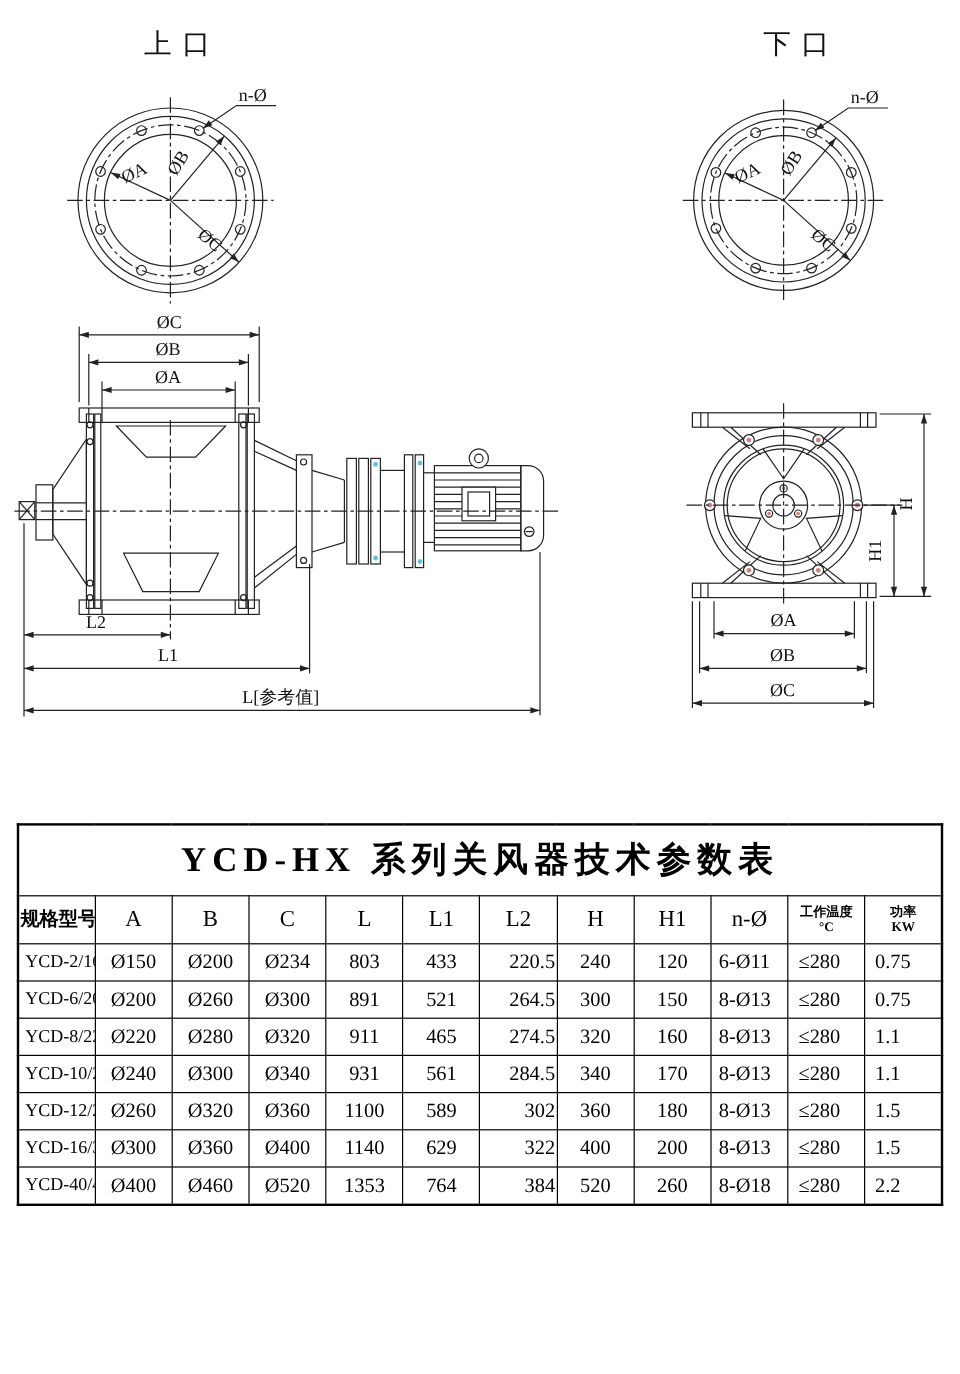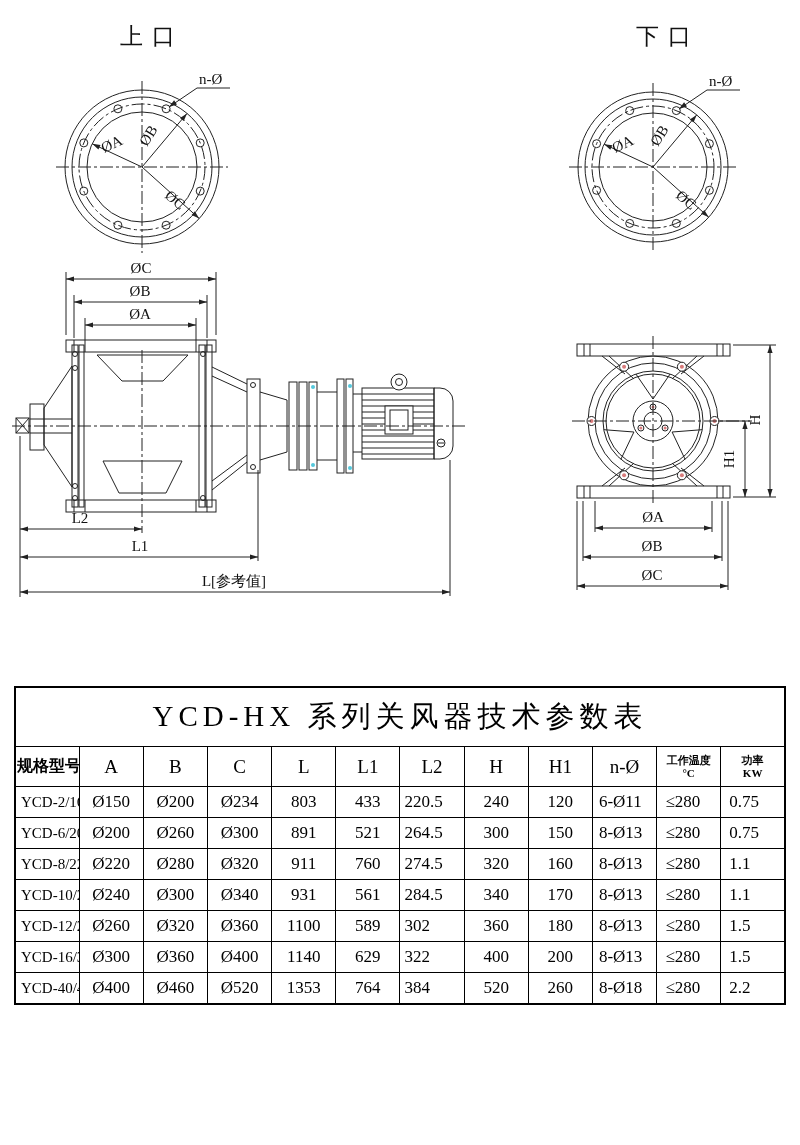--- a/index.html
+++ b/index.html
@@ -6,28 +6,28 @@
   body{width:800px;height:1145px;position:relative;background:#fff;font-family:"Liberation Serif",serif;color:#000;}
   svg text{font-family:"Liberation Serif",serif;fill:#111;stroke:none;}
   .cn-title{font-size:23px;letter-spacing:9px;}
   .dim{font-size:15px;}
   .ln{stroke:#222;fill:none;stroke-width:1;}
   .cdash{stroke-dasharray:13 3 3 3;}
   .arr{fill:#222;stroke:none;}
   .wfill{fill:#fff;}
   #spec-table{position:absolute;left:14px;top:686px;width:772px;border-collapse:collapse;table-layout:fixed;border:2px solid #000;}
   #spec-table th,#spec-table td{border:1px solid #000;overflow:hidden;white-space:nowrap;}
-  .title-cell{height:56px;font-size:29px;letter-spacing:5px;text-align:center;font-weight:normal;}
+  .title-cell{height:56px;font-size:29px;letter-spacing:5px;text-align:center;font-weight:bold;}
   .head-cell{height:37px;font-size:19px;font-weight:normal;text-align:center;margin-top:35px;}
   .head-model{font-size:16px;font-weight:bold;}
   .head-2line{font-size:11px;line-height:1.15;font-weight:bold;}
   .head-2line span{display:block;}
   #spec-table td{height:28px;font-size:17px;text-align:center;}
   #spec-table td:nth-child(1){text-align:left;padding-left:5px;font-size:15px;}
-  #spec-table td:nth-child(7){text-align:left;padding-left:4px;}
+  #spec-table td:nth-child(7){text-align:right;padding-left:4px;}
   #spec-table td:nth-child(10){text-align:left;padding-left:6px;}
   #spec-table td:nth-child(11){text-align:right;padding-right:20px;}
   #spec-table td:nth-child(12){text-align:left;padding-left:8px;}
   #notes{position:absolute;left:52px;top:1064px;width:720px;font-size:13px;font-weight:bold;line-height:23px;}
   .note-row2{margin-left:26px;}
 </style>
 </head>
 <body>
 
 <svg width="800" height="660" viewBox="0 0 800 660" style="position:absolute;left:0;top:0;">
@@ -373,21 +373,21 @@
         <td>8-Ø13</td>
         <td>≤280</td>
         <td>0.75</td>
     </tr>
     <tr>
       <td>YCD-8/220</td>
         <td>Ø220</td>
         <td>Ø280</td>
         <td>Ø320</td>
         <td>911</td>
-        <td>760</td>
+        <td>465</td>
         <td>274.5</td>
         <td>320</td>
         <td>160</td>
         <td>8-Ø13</td>
         <td>≤280</td>
         <td>1.1</td>
     </tr>
     <tr>
       <td>YCD-10/240</td>
         <td>Ø240</td>

